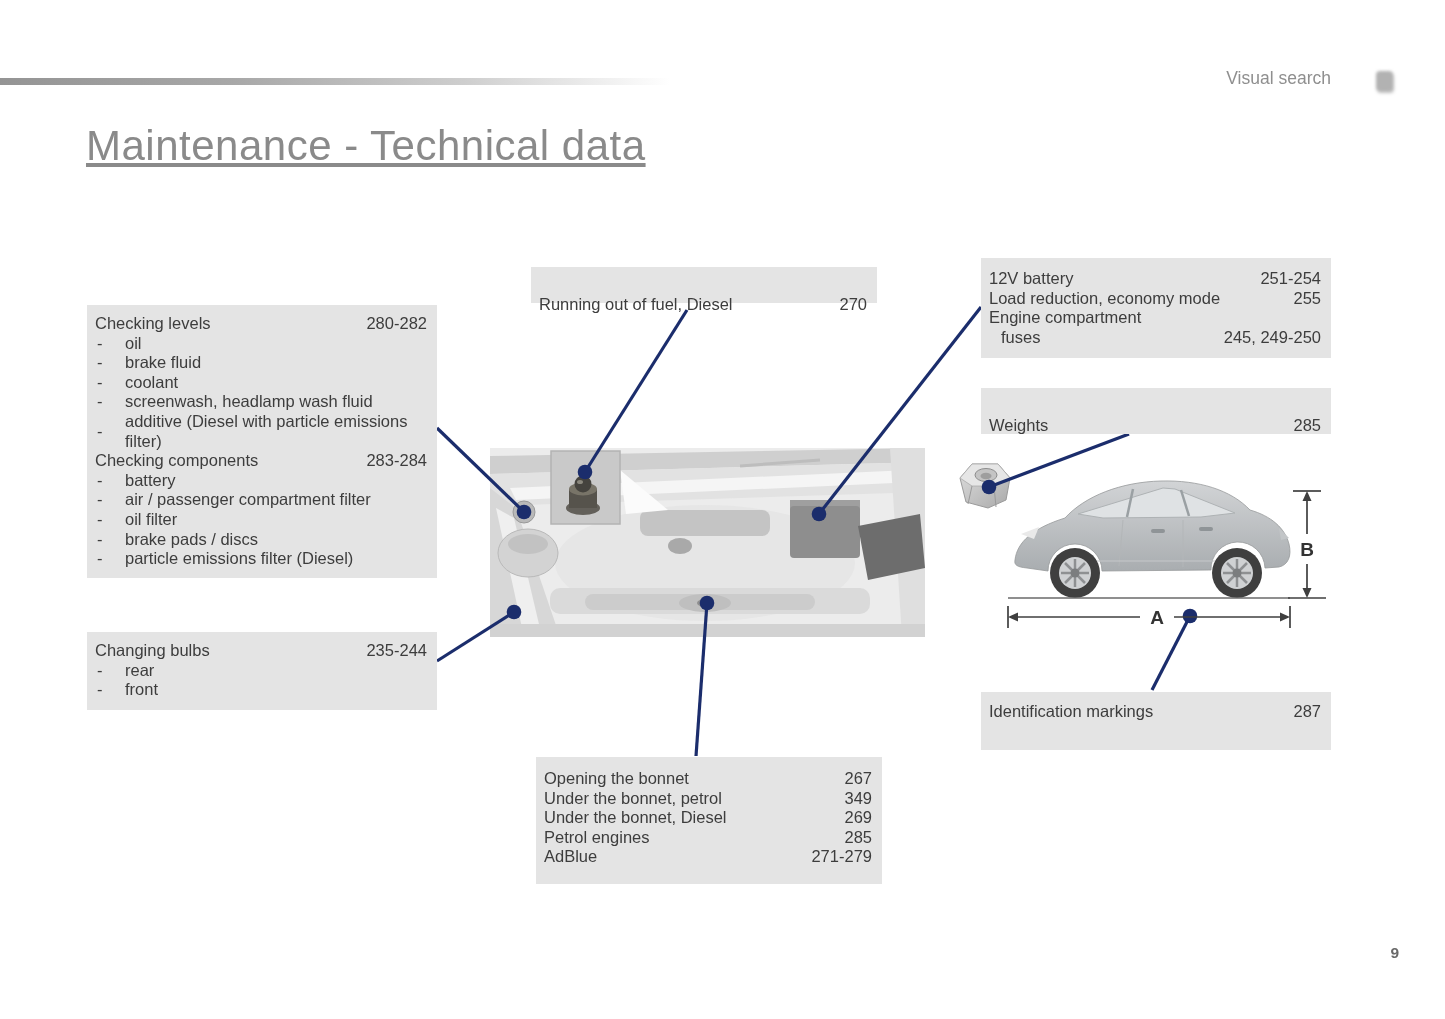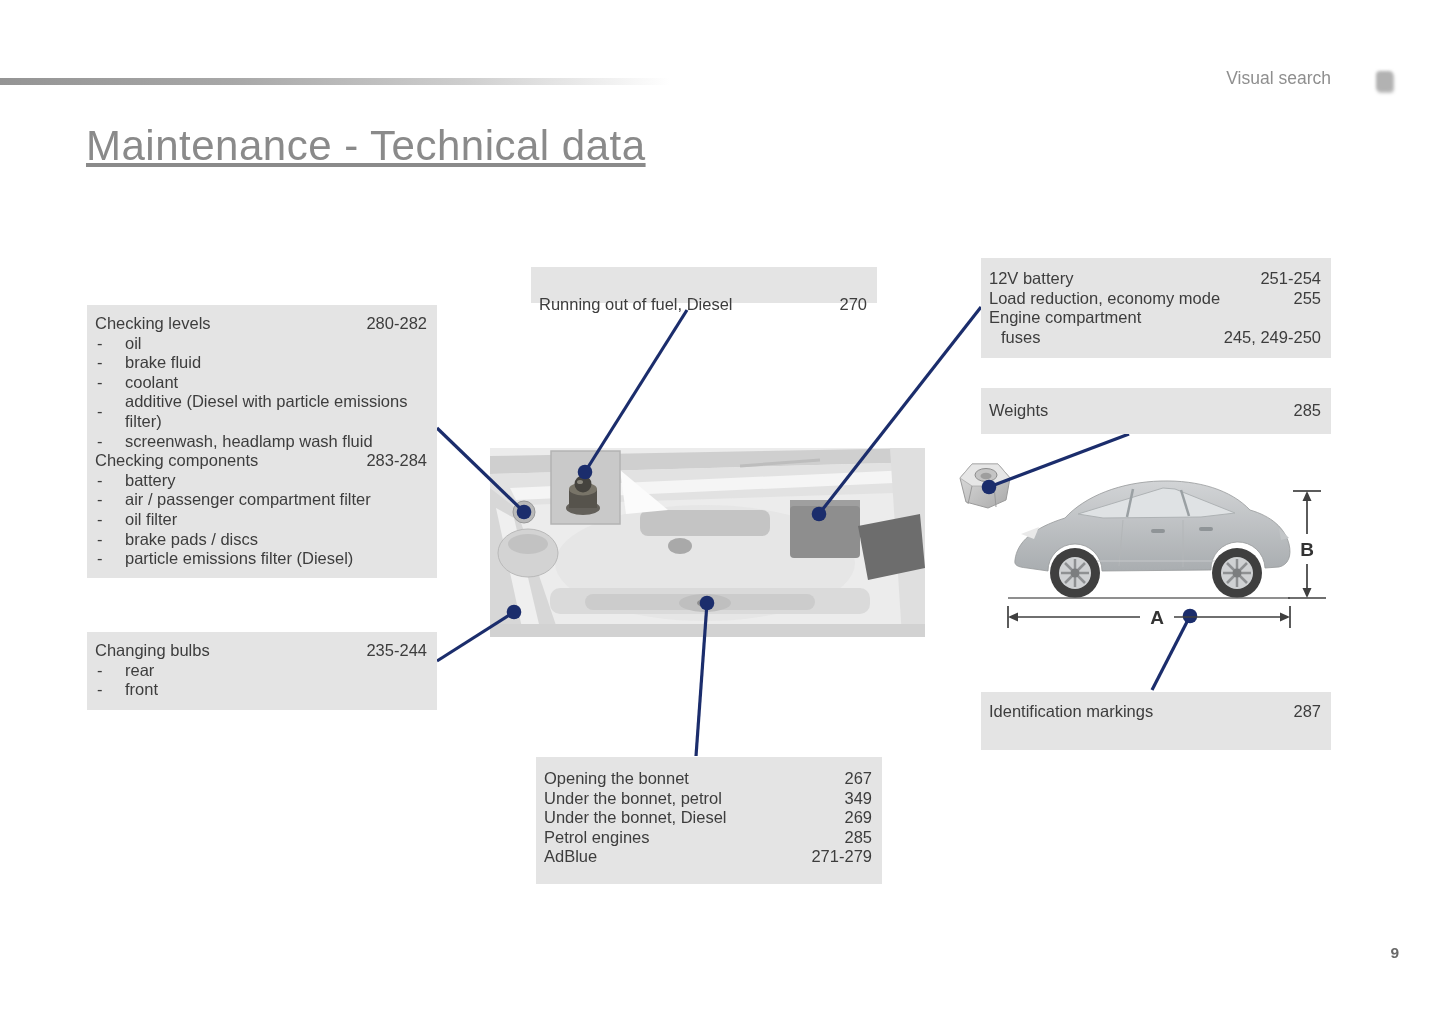--- a/index.html
+++ b/index.html
@@ -17,21 +17,21 @@
   #page-title{position:absolute;left:86px;top:122px;margin:0;font-size:42px;font-weight:400;
               color:#8a8a8a;letter-spacing:.5px;text-decoration:underline;}
 
   
   .box{position:absolute;background:#e4e4e4;box-sizing:border-box;
        font-size:16.5px;line-height:19.6px;color:#3d3d3d;padding:9px 10px 8px 8px;}
   #box-checking{left:87px;top:305px;width:350px;height:273px;}
   #box-bulbs{left:87px;top:632px;width:350px;height:78px;}
   #box-fuel{left:531px;top:267px;width:346px;height:34px;padding-top:28px;}
   #box-battery{left:981px;top:258px;width:350px;height:100px;padding-top:11px;}
-  #box-weights{left:981px;top:388px;width:350px;height:46px;padding-top:13px;}
+  #box-weights{left:981px;top:388px;width:350px;height:46px;padding-top:28px;}
   #box-dimensions{left:981px;top:692px;width:350px;height:58px;padding-top:10px;}
   #box-bonnet{left:536px;top:757px;width:346px;height:127px;padding-top:12px;text-align:center;}
 
   .b-head{display:flex;justify-content:space-between;}
   .b-head .pg{white-space:nowrap;padding-left:6px;}
   .b-item{display:flex;align-items:center;}
   .b-item::before{content:"-";flex:none;width:28px;padding-left:2px;}
   .b-item .it{flex:1;}
   .indent{padding-left:12px;}
 
@@ -196,24 +196,24 @@
     <div class="b-item">
         <span class="it">oil</span>
       </div>
     <div class="b-item">
         <span class="it">brake fluid</span>
       </div>
     <div class="b-item">
         <span class="it">coolant</span>
       </div>
     <div class="b-item">
+        <span class="it">screenwash, headlamp wash fluid</span>
+      </div>
+    <div class="b-item">
         <span class="it">additive (Diesel with particle emissions filter)</span>
-      </div>
-    <div class="b-item">
-        <span class="it">screenwash, headlamp wash fluid</span>
       </div>
     <div class="b-head">
       <span>Checking components</span>
       <span class="pg">283-284</span>
     </div>
     <div class="b-item">
         <span class="it">battery</span>
       </div>
     <div class="b-item">
         <span class="it">air / passenger compartment filter</span>

